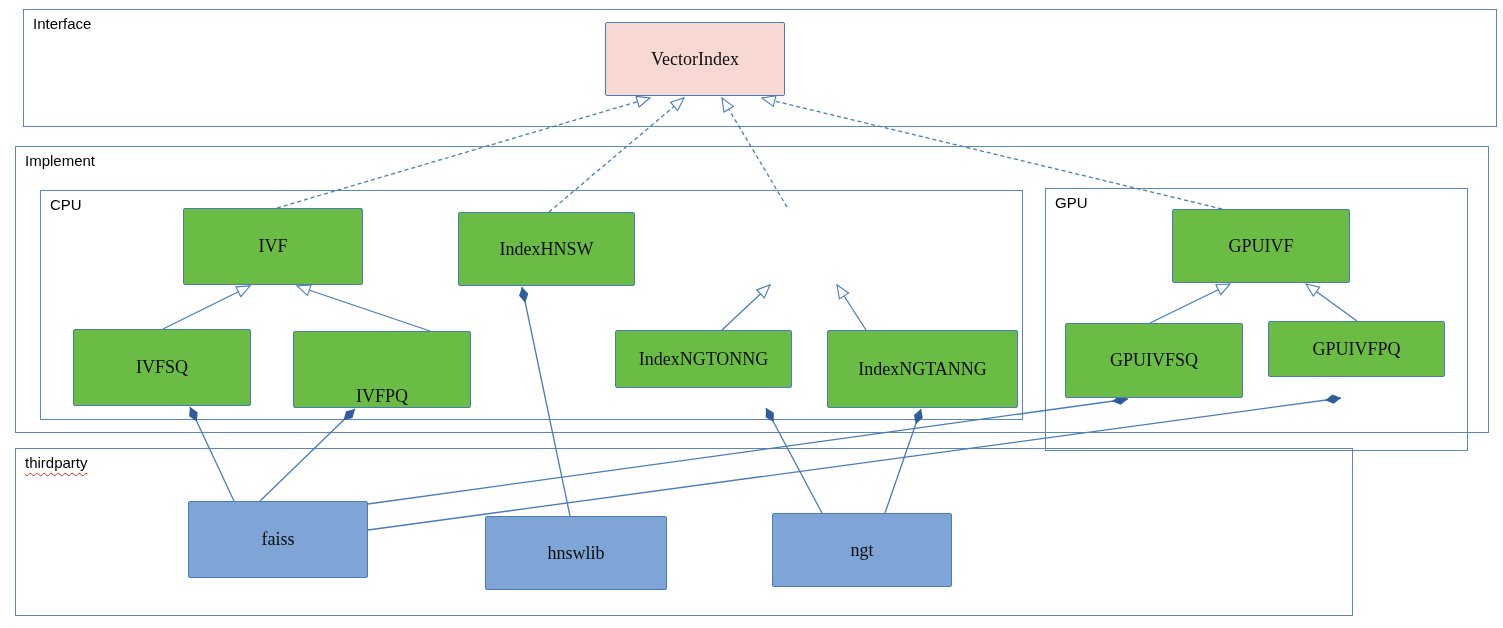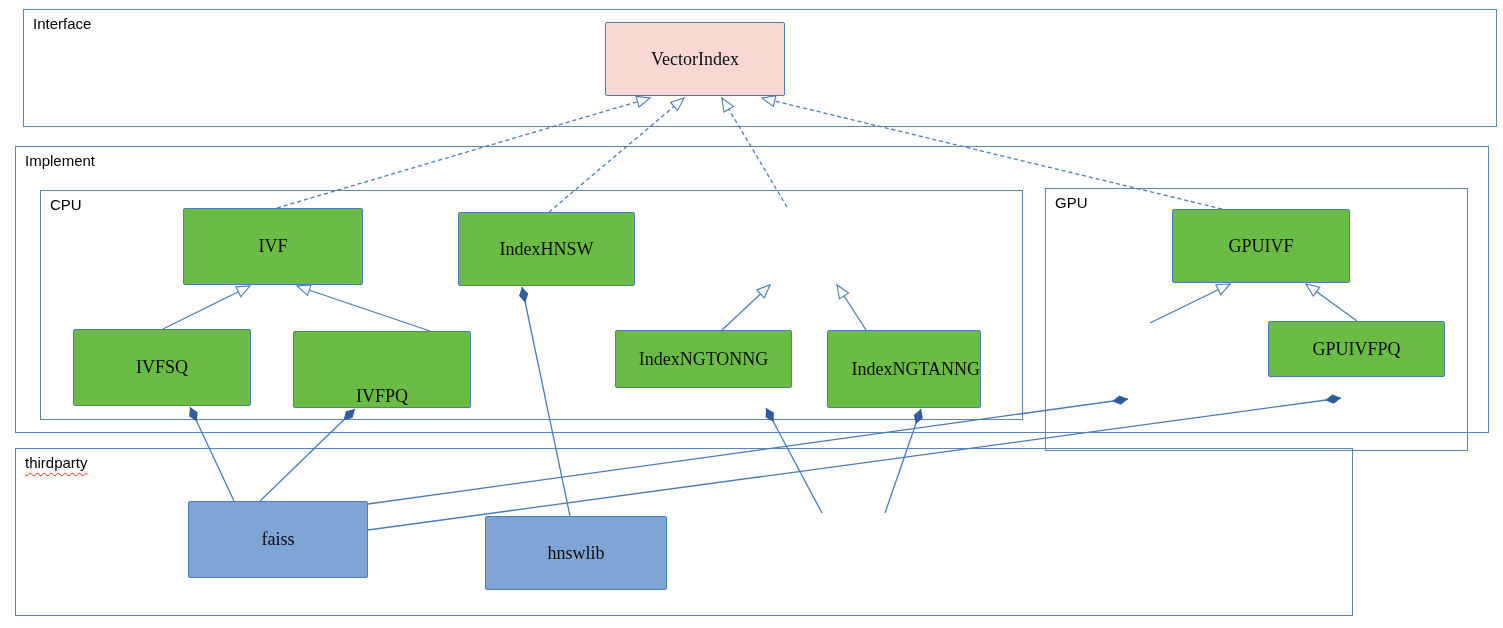--- a/index.html
+++ b/index.html
@@ -99,28 +99,34 @@
     </div>
     <div class="node kind-implement" style="left: 73px; top: 329px; width: 178px; height: 77px;">
       <span>IVFSQ</span>
     </div>
     <div class="node kind-implement" style="left: 293px; top: 331px; width: 178px; height: 77px; align-items: flex-end;">
       <span>IVFPQ</span>
     </div>
     <div class="node kind-implement" style="left: 615px; top: 330px; width: 177px; height: 58px;">
       <span>IndexNGTONNG</span>
     </div>
-    <div class="node kind-implement" style="left: 827px; top: 330px; width: 154px; height: 78px; justify-content: flex-end;">
+    <div class="node kind-implement" style="left: 827px; top: 330px; width: 191px; height: 78px;">
       <span>IndexNGTANNG</span>
     </div>
     <div class="node kind-implement" style="left: 1172px; top: 209px; width: 178px; height: 74px;">
       <span>GPUIVF</span>
+    </div>
+    <div class="node kind-implement" style="left: 1065px; top: 323px; width: 178px; height: 75px;">
+      <span>GPUIVFSQ</span>
     </div>
     <div class="node kind-implement" style="left: 1268px; top: 321px; width: 177px; height: 56px;">
       <span>GPUIVFPQ</span>
     </div>
     <div class="node kind-thirdparty" style="left: 188px; top: 501px; width: 180px; height: 77px; justify-content: center;">
       <span>faiss</span>
     </div>
     <div class="node kind-thirdparty" style="left: 485px; top: 516px; width: 182px; height: 74px;">
       <span>hnswlib</span>
     </div>
+    <div class="node kind-thirdparty" style="left: 772px; top: 513px; width: 180px; height: 74px;">
+      <span>ngt</span>
+    </div>
   </div>
 
 </body></html>

